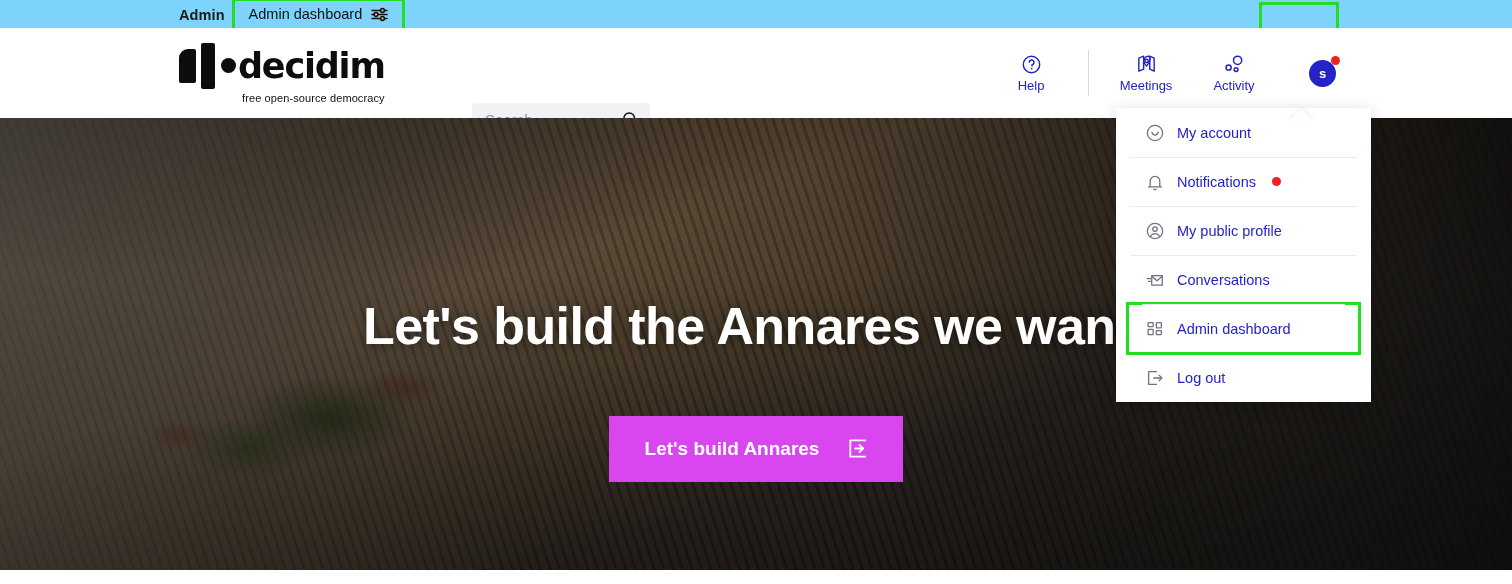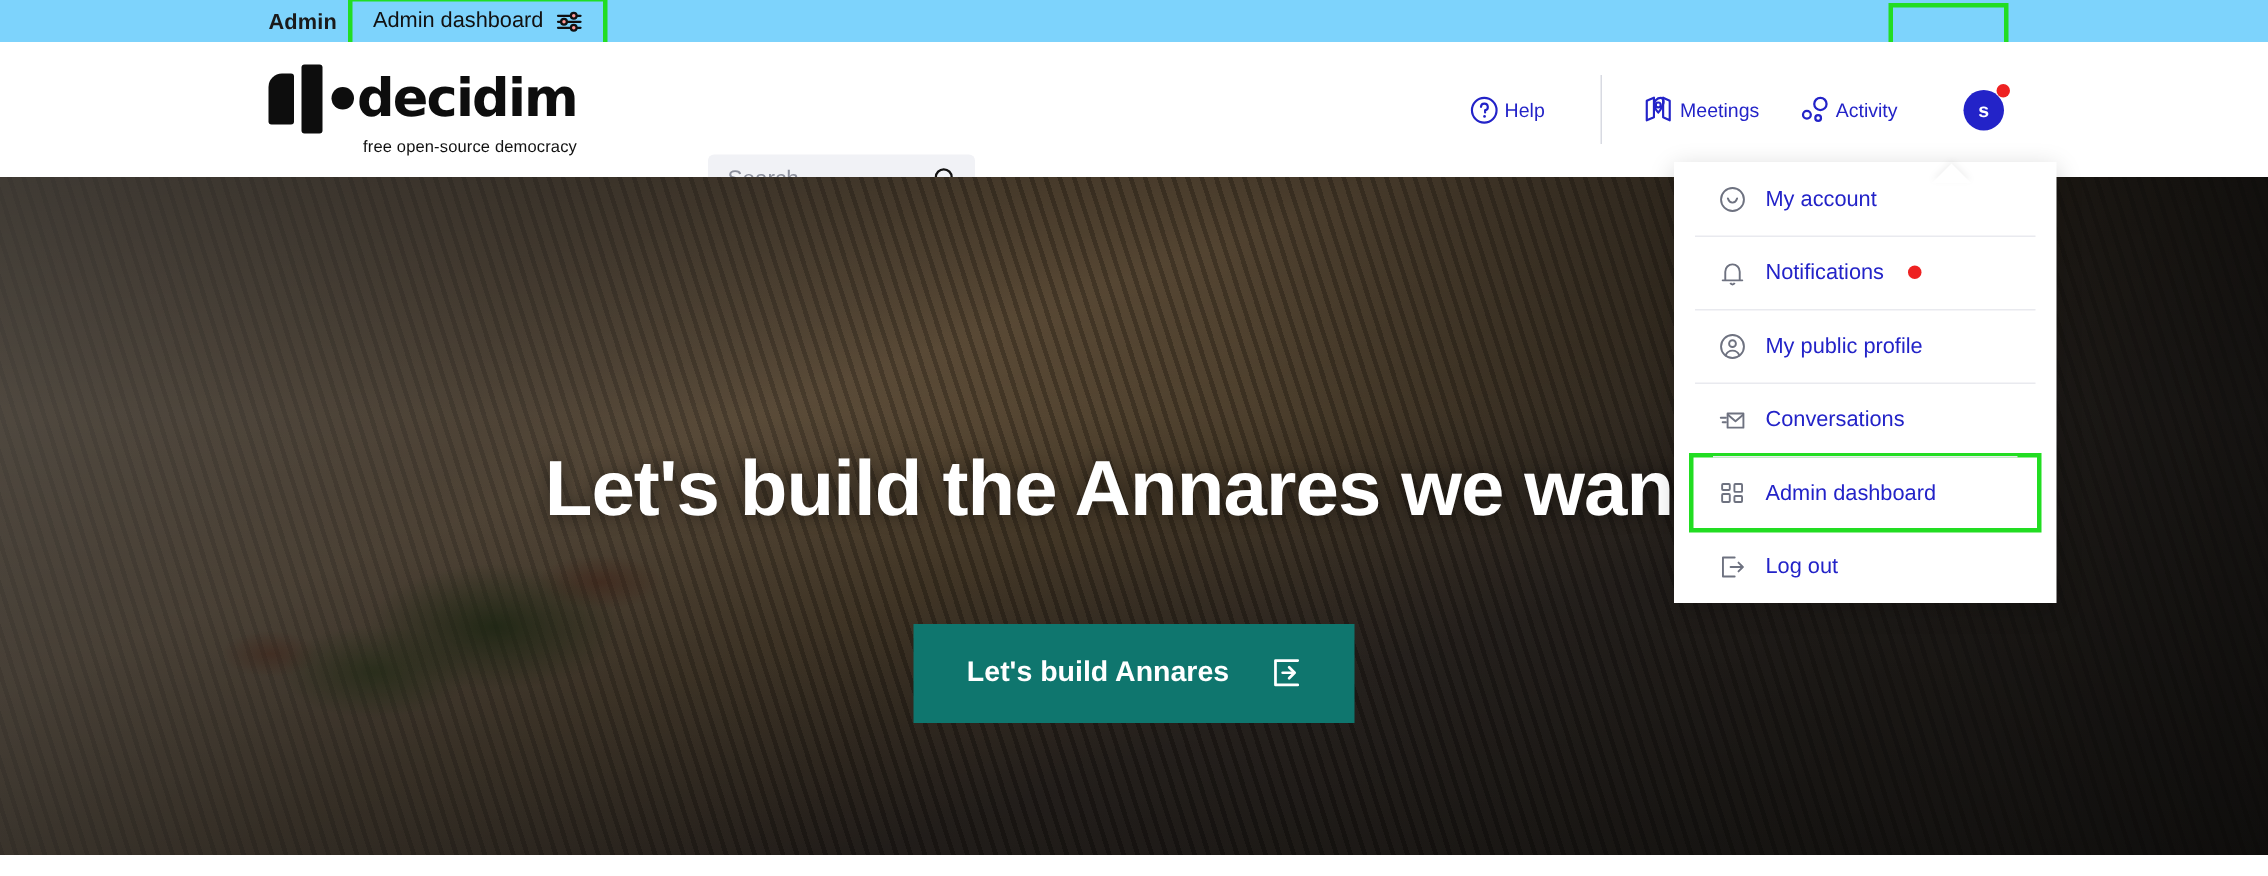--- a/index.html
+++ b/index.html
@@ -86,21 +86,21 @@
     display: flex; align-items: center; justify-content: space-between;
     padding: 0 11px 0 13px; cursor: text;
   }
   .search-placeholder { font-size: 15px; color: #8b8f9c; }
 
   .header-right {
     position: absolute; right: 0; top: 0; height: 90px;
     display: flex; align-items: center;
   }
   .hdr-item {
-    display: flex; flex-direction: row; align-items: center;
+    display: flex; flex-direction: column; align-items: center;
     gap: 3px; color: #2323c8; cursor: pointer; min-width: 62px;
   }
   .hdr-item .lbl { font-size: 13px; color: #2323c8; font-weight: normal; }
   .hdr-sep {
     width: 1px; height: 46px; background: #d8dae2; margin: 0 26px;
   }
 
   .avatar-wrap { position: relative; margin-left: 44px; margin-right: 176px; cursor: pointer; }
   .avatar {
     width: 27px; height: 27px; border-radius: 50%;
@@ -146,21 +146,21 @@
   }
   .hero-title {
     margin-top: 182px;
     font-size: 52px; font-weight: bold; color: #fff;
     letter-spacing: -.6px; line-height: 1; white-space: nowrap;
     text-shadow: 0 1px 12px rgba(0,0,0,.45);
   }
   .hero-cta {
     margin-top: 64px;
     display: inline-flex; align-items: center; gap: 27px;
-    background: #0f766e; color: #fff;
+    background: #d946ef; color: #fff;
     border: none; cursor: pointer;
     padding: 21px 34px 22px 36px;
     font-size: 19px; font-weight: bold;
     font-family: "Liberation Sans", sans-serif;
   }
 
   
   .dropdown {
     position: absolute; left: 1116px; top: 108px;
     width: 255px; background: #fff;

